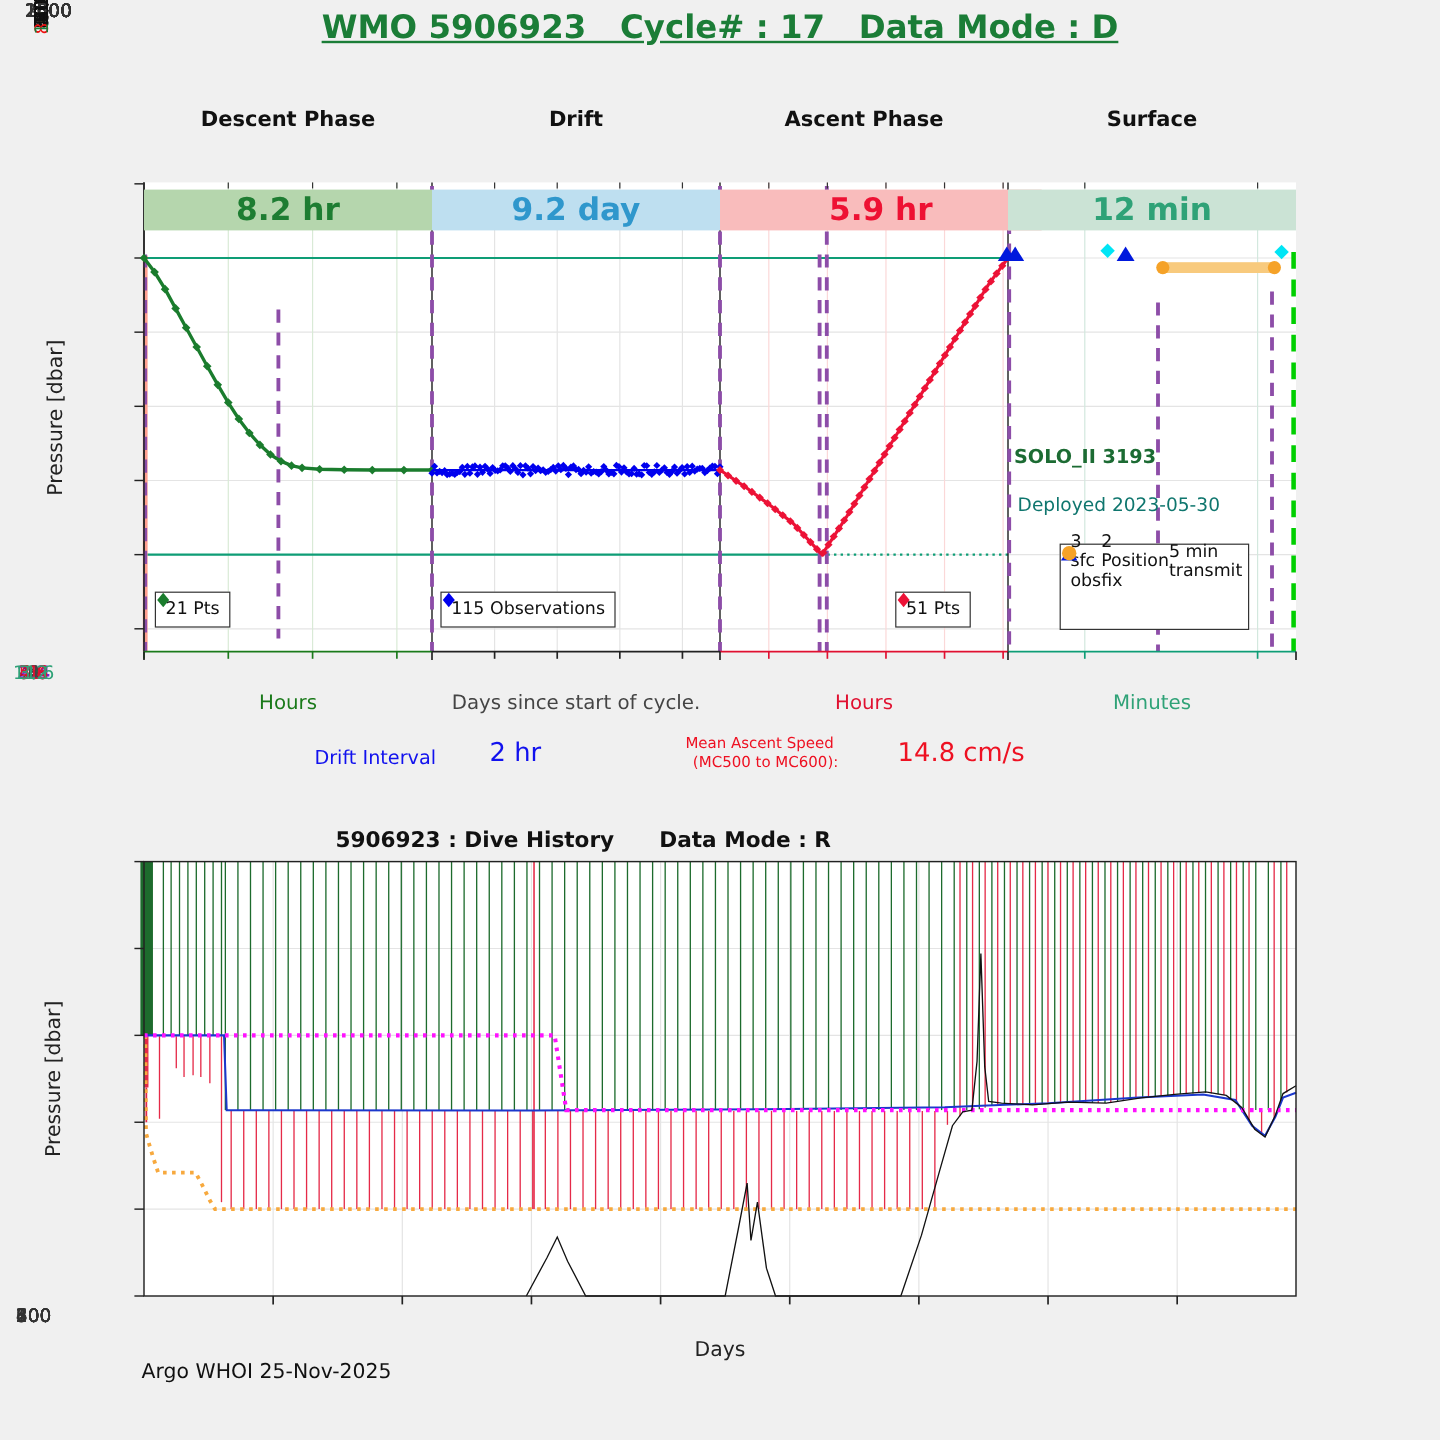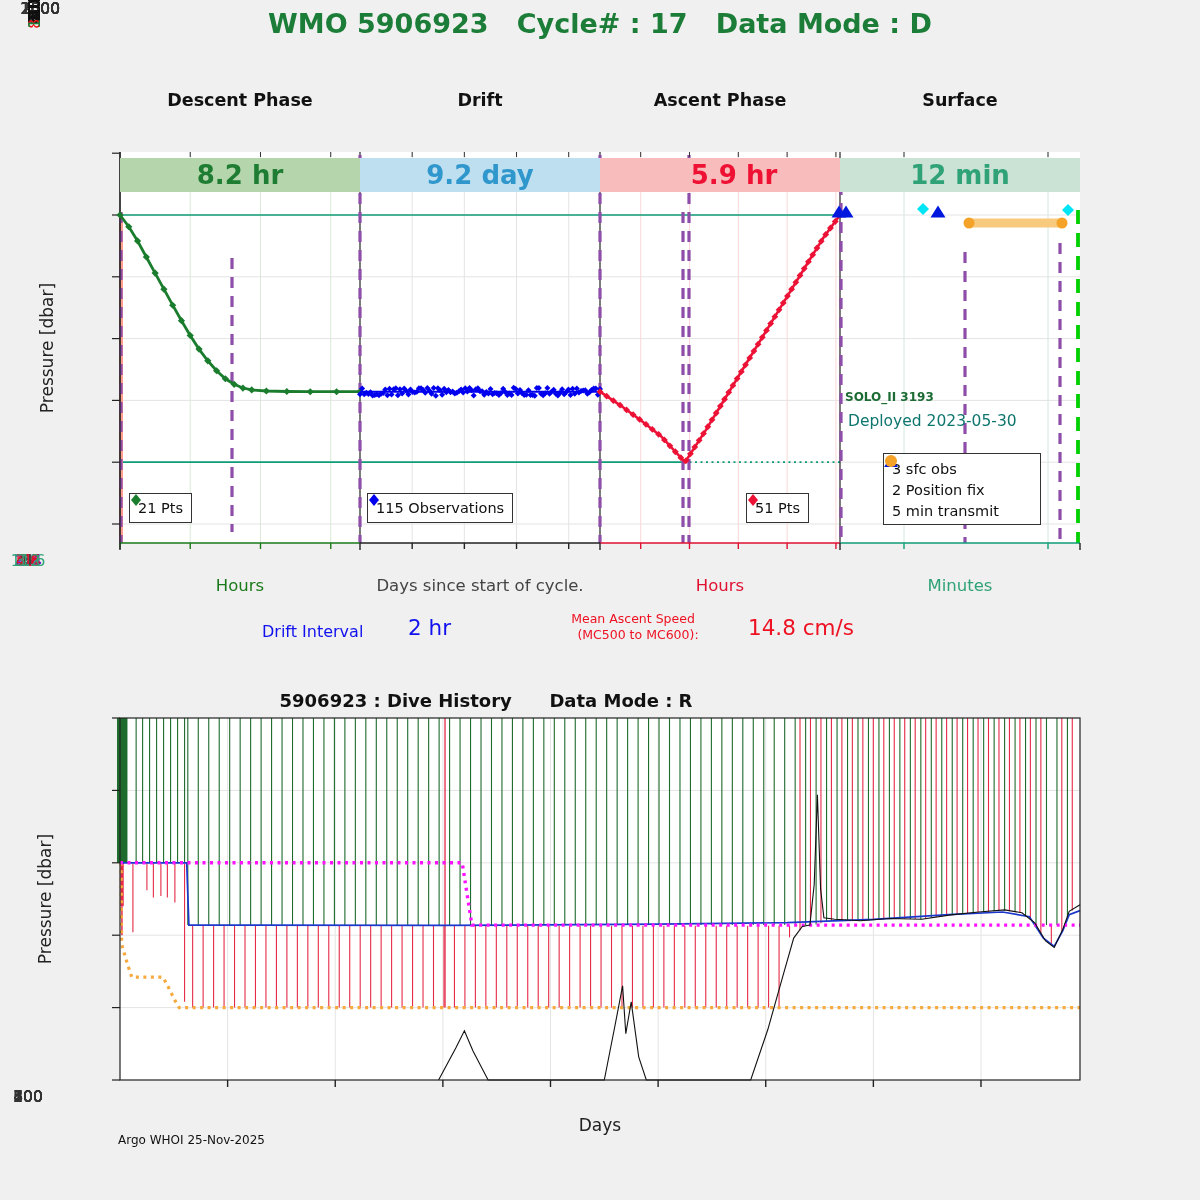--- a/index.html
+++ b/index.html
@@ -2,31 +2,31 @@
 <html><head>
 <meta charset="utf-8">
 <style>
   html,body{margin:0;padding:0;background:#f0f0f0;}
   #canvas{position:relative;width:1200px;height:1200px;background:#f0f0f0;overflow:hidden;
           font-family:"DejaVu Sans","Liberation Sans",sans-serif;}
   .abs{position:absolute;}
   .pre{white-space:pre;}
   .ctr{text-align:center;}
   .rgt{text-align:right;}
-  #main-title{left:0;top:8px;width:1200px;font-size:27px;font-weight:bold;}
+  #main-title{left:0;top:8px;width:1200px;font-size:27px;font-weight:bold;text-decoration:underline;}
   .phase-header{top:90px;width:240px;font-size:17.5px;font-weight:bold;color:#111;}
   .band{top:118px;height:34px;line-height:34px;font-size:26px;font-weight:bold;margin-top:40px;}
   .ytick{width:60px;font-size:15.5px;color:#333;}
   .xtick-top{width:56px;font-size:15.5px;top:552px;}
   .unit-label{top:576px;font-size:16.5px;}
   .rot{transform:rotate(-90deg);font-size:15.5px;color:#111;}
   .legend-box{background:#fff;border:1px solid #333;display:flex;align-items:center;
               gap:7px;padding:0 8px;font-size:14.5px;color:#111;}
-  .legend-col{background:#fff;border:1px solid #333;display:flex;flex-direction:column;
-              justify-content:flex-end;padding:3px 8px;font-size:14.5px;color:#111;}
+  .legend-col{background:#fff;border:1px solid #333;display:flex;flex-direction:row;
+              justify-content:space-between;padding:3px 8px;font-size:14.5px;color:#111;}
   .legend-row{display:flex;align-items:center;gap:7px;height:21px;}
   svg{position:absolute;left:0;top:0;}
   .ylab{width:220px;height:22px;font-size:17px;color:#222;transform:rotate(-90deg);text-align:center;}
 </style>
 </head>
 <body>
 
 <div id="canvas">
 
   <svg id="top-svg" width="1200" height="680">
@@ -591,21 +591,21 @@
   <div class="abs band ctr" id="band-ascent" style="left: 600px; width: 268px; background: rgb(249, 188, 188); color: rgb(238, 17, 51);">5.9 hr</div>
   <div class="abs band ctr" id="band-surface" style="left: 840px; width: 240px; background: rgb(203, 227, 213); color: rgb(47, 162, 119);">12 min</div>
 
   <div class="abs ylab" style="left:-62px;top:337px">Pressure [dbar]</div>
 
   <div class="abs unit-label ctr" id="unit-descent" style="left: 140px; width: 200px; color: rgb(26, 122, 26);">Hours</div>
   <div class="abs unit-label ctr" id="unit-drift" style="left: 330px; width: 300px; color: rgb(68, 68, 68);">Days since start of cycle.</div>
   <div class="abs unit-label ctr" id="unit-ascent" style="left: 620px; width: 200px; color: rgb(224, 16, 48);">Hours</div>
   <div class="abs unit-label ctr" id="unit-surface" style="left: 860px; width: 200px; color: rgb(47, 162, 119);">Minutes</div>
 
-  <div class="abs" id="float-name" style="left: 845px; top: 390px; font-size: 12px; font-weight: bold; color: rgb(28, 107, 51);">SOLO_II 3193</div>
+  <div class="abs" id="float-name" style="left: 845px; top: 371px; font-size: 16px; font-weight: bold; color: rgb(28, 107, 51);">SOLO_II 3193</div>
   <div class="abs" id="deployed" style="left: 848px; top: 412px; font-size: 15.5px; color: #0f766e;">Deployed 2023-05-30</div>
 
   <div class="abs legend-box" style="left:129px;top:493px;height:28px">
     <svg width="12" height="12">
         <path d="M6,0 L11,6 6,12 1,6 Z" fill="#1a7c2d"></path>
       </svg>
     <span>21 Pts</span>
   </div>
   <div class="abs legend-box" style="left:367px;top:493px;height:28px">
     <svg width="12" height="12">
@@ -648,21 +648,21 @@
 
   <div class="abs" style="left:262px;top:622px;font-size:16px;color:#1111ee">Drift Interval</div>
   <div class="abs" style="left:408px;top:615px;font-size:21.5px;color:#1111ee">2 hr</div>
   <div class="abs ctr" style="left:533px;top:611px;width:200px;font-size:12.5px;color:#ee1122">Mean Ascent Speed</div>
   <div class="abs ctr" style="left:533px;top:627px;width:210px;font-size:12.5px;color:#ee1122">(MC500 to MC600):</div>
   <div class="abs" style="left:748px;top:615px;font-size:21.5px;color:#ee1122">14.8 cm/s</div>
 
   <div class="abs ctr pre" style="left:0;top:690px;width:972px;font-size:18px;font-weight:bold;color:#111">5906923 : Dive History      Data Mode : R</div>
   <div class="abs ylab" style="left:-64px;top:888px">Pressure [dbar]</div>
   <div class="abs ctr" style="left:500px;top:1115px;width:200px;font-size:17px;color:#222">Days</div>
-  <div class="abs" style="left:118px;top:1133px;font-size:12px;color:#111">Argo WHOI 25-Nov-2025</div>
+  <div class="abs" style="left:118px;top:1133px;font-size:17px;color:#111">Argo WHOI 25-Nov-2025</div>
 
   <div id="gen-labels">
       <div class="abs ytick rgt">-500</div>
       <div class="abs ytick rgt">0</div>
       <div class="abs ytick rgt">500</div>
       <div class="abs ytick rgt">1000</div>
       <div class="abs ytick rgt">1500</div>
       <div class="abs ytick rgt">2000</div>
       <div class="abs ytick rgt">2500</div>
       <div class="abs xtick-top ctr" style="color: rgb(42, 125, 42);">0</div>

